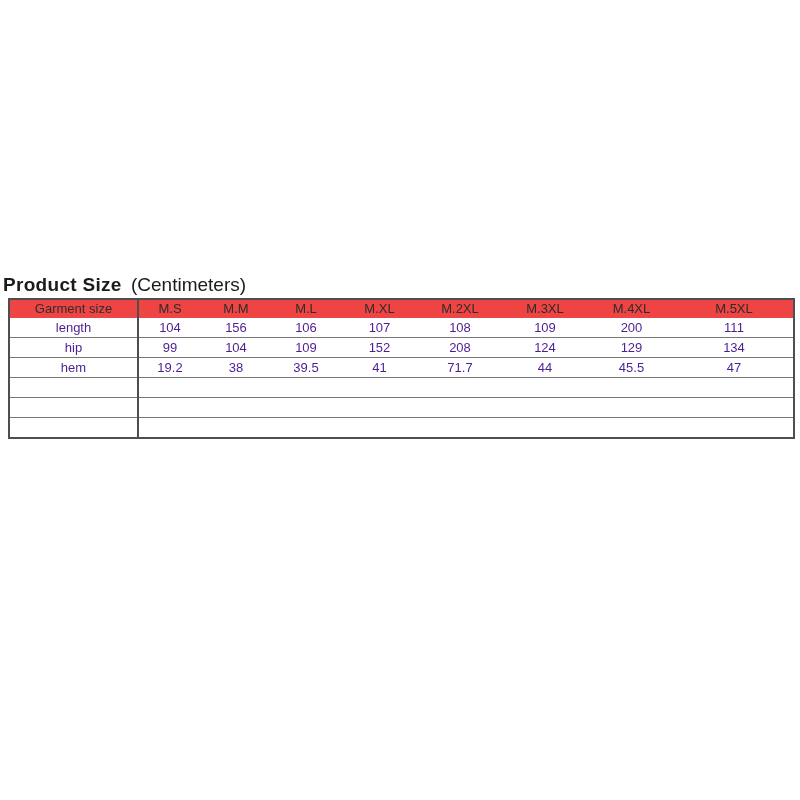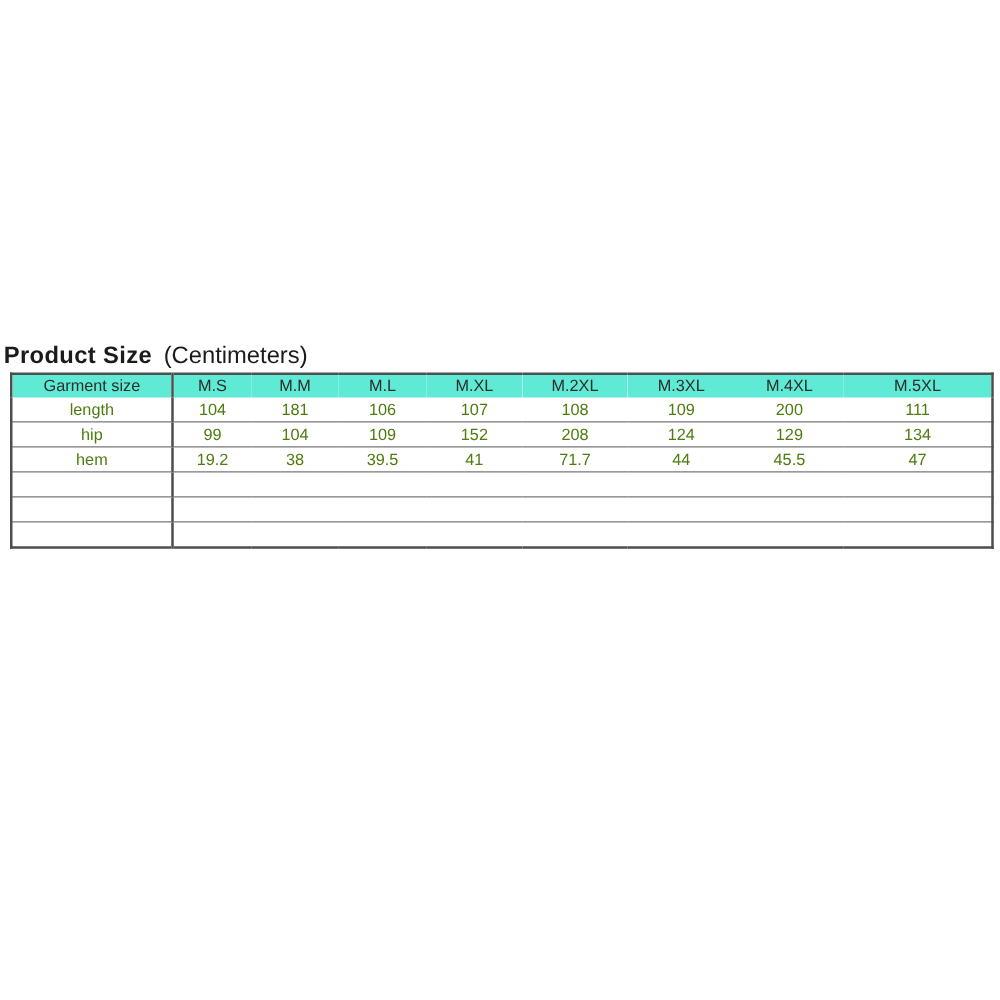--- a/index.html
+++ b/index.html
@@ -51,26 +51,26 @@
     border-bottom: none;
   }
   table.size-table th,
   table.size-table td {
     padding: 0;
     height: 19px;
     line-height: 19px;
     text-align: center;
     vertical-align: middle;
     font-size: 13px;
-    color: #4d7c0f;
+    color: #4c1d95;
     overflow: hidden;
     white-space: nowrap;
   }
   table.size-table thead th {
-    background: #5eead4;
+    background: #ef4444;
     color: #2d2d2d;
     font-weight: normal;
     height: 18px;
     line-height: 18px;
   }
   .label-col {
     border-right: 2px solid #4e4e4e;
   }
 </style>
 </head>
@@ -105,21 +105,21 @@
         <th>M.2XL</th>
         <th>M.3XL</th>
         <th>M.4XL</th>
         <th>M.5XL</th>
       </tr>
     </thead>
     <tbody>
       <tr>
         <td class="label-col">length</td>
         <td>104</td>
-        <td>181</td>
+        <td>156</td>
         <td>106</td>
         <td>107</td>
         <td>108</td>
         <td>109</td>
         <td>200</td>
         <td>111</td>
       </tr>
       <tr>
         <td class="label-col">hip</td>
         <td>99</td>

